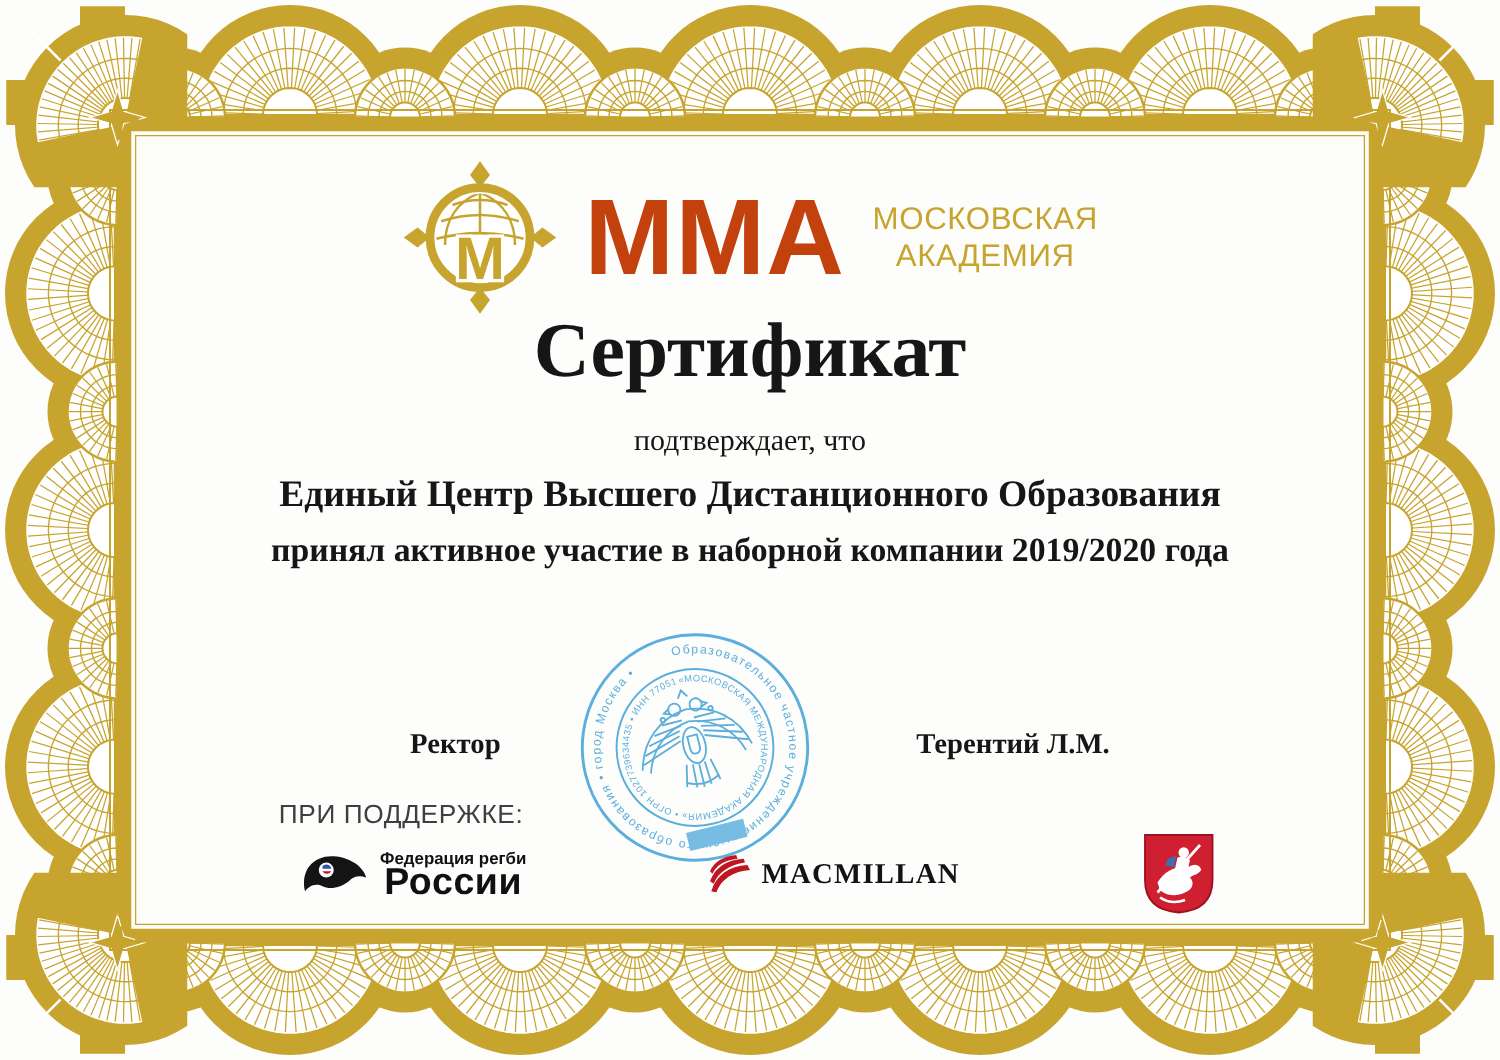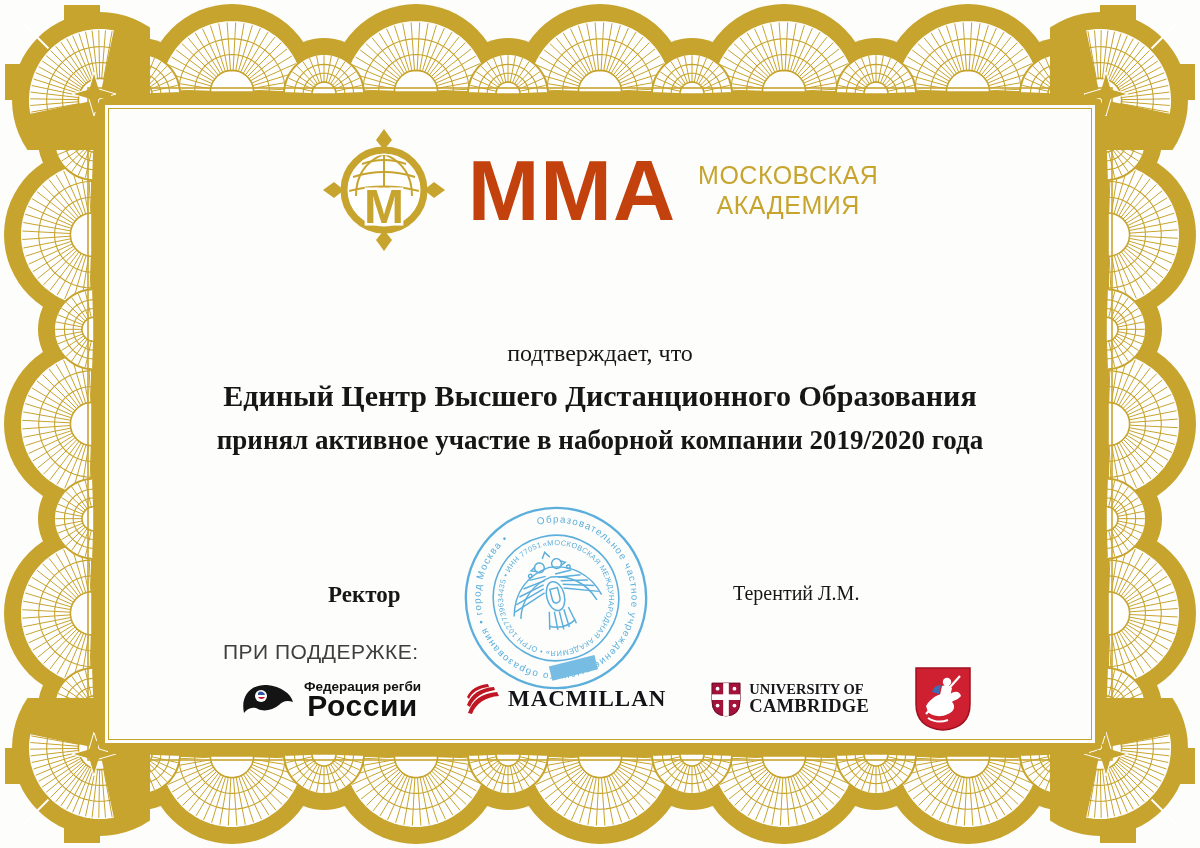--- a/index.html
+++ b/index.html
@@ -20,21 +20,21 @@
   .cert-intro{position:absolute;left:0;width:100%;top:340px;text-align:center;
               font-weight:400;font-size:24px;}
   .cert-recipient{position:absolute;left:0;width:100%;top:379px;text-align:center;
               font-weight:700;font-size:30px;}
   .cert-achievement{position:absolute;left:0;width:100%;top:425px;text-align:center;
               font-weight:700;font-size:27px;}
 
   #seal{position:absolute;left:458px;top:500px;width:196px;height:196px;opacity:.95;}
 
   .sig-role{position:absolute;left:328px;top:582px;font-weight:700;font-size:23px;}
-  .sig-name{position:absolute;left:733px;top:582px;font-weight:400;font-size:20px;}
+  .sig-name{position:absolute;left:733px;top:582px;font-weight:700;font-size:23px;}
 
   .support-label{position:absolute;left:223px;top:640px;font-family:"Liberation Sans",sans-serif;
                  font-size:21px;color:#3f3f3f;letter-spacing:.5px;}
   .sponsors{position:absolute;left:240px;top:662px;width:732px;height:74px;display:flex;
             align-items:center;justify-content:space-between;gap:10px;}
   .sponsor{display:flex;align-items:center;gap:8px;}
   .rugby-text{font-family:"Liberation Sans",sans-serif;color:#101010;text-align:center;}
   .rugby-l1{font-size:13.5px;font-weight:800;line-height:1;}
   .rugby-l2{font-size:30px;font-weight:800;line-height:.85;letter-spacing:.5px;}
   .sber-text{text-align:left;}
@@ -1178,20 +1178,21 @@
         </g>
         <text y="33" text-anchor="middle" font-family="Liberation Sans, sans-serif" font-weight="800" font-size="48" fill="#C7A42E" stroke="#fff" stroke-width="5" paint-order="stroke">M</text>
       </svg>
       <div class="logo-abbr">MMA</div>
       <div class="logo-name">
         <div>МОСКОВСКАЯ</div>
         <div>АКАДЕМИЯ</div>
       </div>
     </div>
 
+    <div class="cert-title">Сертификат</div>
     <div class="cert-intro">подтверждает, что</div>
     <div class="cert-recipient">Единый Центр Высшего Дистанционного Образования</div>
     <div class="cert-achievement">принял активное участие в наборной компании 2019/2020 года</div>
 
     <svg id="seal" viewBox="-100 -100 200 200">
       <g transform="rotate(-14)">
         <circle r="92" fill="none" stroke="#54ABDB" stroke-width="2.4"></circle>
         <circle r="64" fill="none" stroke="#54ABDB" stroke-width="1.6"></circle>
         <path id="sealRing1" d="M0,-77 a77,77 0 1 1 0,154 a77,77 0 1 1 0,-154" fill="none"></path>
         <text font-size="10" fill="#54ABDB" letter-spacing="1.2" font-family="Liberation Sans, sans-serif">
@@ -1242,35 +1243,20 @@
 
       <div class="sponsor">
         <svg width="34" height="30" viewBox="0 0 34 30">
           <path d="M2,29 C6,16 16,9 31,8 L33,12 C20,13 10,19 6,30 Z" fill="#BE1622"></path>
           <path d="M1,21 C5,10 14,4 28,3 L29,6 C17,8 8,13 4,23 Z" fill="#BE1622"></path>
           <path d="M1,13 C4,6 11,1 22,0 L23,3 C13,4 6,8 3,15 Z" fill="#BE1622"></path>
         </svg>
         <div class="mac-title">MACMILLAN</div>
       </div>
 
-      <div class="sponsor">
-        <svg width="30" height="35" viewBox="0 0 32 37">
-          <path d="M1,1 h30 v19 q0,16 -15,16 q-15,0 -15,-16 Z" fill="#A3123A" stroke="#5E0B22" stroke-width="1"></path>
-          <rect x="13" y="1" width="6" height="35" fill="#fff"></rect>
-          <rect x="1" y="13" width="30" height="6" fill="#fff"></rect>
-          <circle cx="7" cy="7" r="2" fill="#fff"></circle>
-            <circle cx="25" cy="7" r="2" fill="#fff"></circle>
-          <circle cx="7" cy="25" r="2" fill="#fff"></circle>
-            <circle cx="25" cy="25" r="2" fill="#fff"></circle>
-        </svg>
-        <div class="camb-text">
-          <div class="camb-l1">UNIVERSITY OF</div>
-          <div class="camb-l2">CAMBRIDGE</div>
-        </div>
-      </div>
 
       <div class="sponsor">
         <svg width="58" height="66" viewBox="0 0 58 66">
           <path d="M2,2 h54 v36 q0,24 -27,26 q-27,-2 -27,-26 Z" fill="#CE2030" stroke="#9E1020" stroke-width="1.5"></path>
           <line x1="12" y1="48" x2="46" y2="10" stroke="#fff" stroke-width="2.2"></line>
           <path d="M12,40 C18,30 28,26 36,28 C42,24 46,26 47,30 C44,34 40,34 38,36 C42,40 40,46 34,48 C26,52 18,50 14,46 Z" fill="#fff"></path>
           <circle cx="33" cy="16" r="4.2" fill="#fff"></circle>
           <path d="M28,20 q6,-2 10,2 l-2,9 q-6,2 -10,-2 Z" fill="#fff"></path>
           <path d="M27,19 q-7,0 -9,7 l7,2 Z" fill="#3C6EB4"></path>
           <path d="M14,52 q9,6 20,2" stroke="#fff" stroke-width="2" fill="none"></path>

